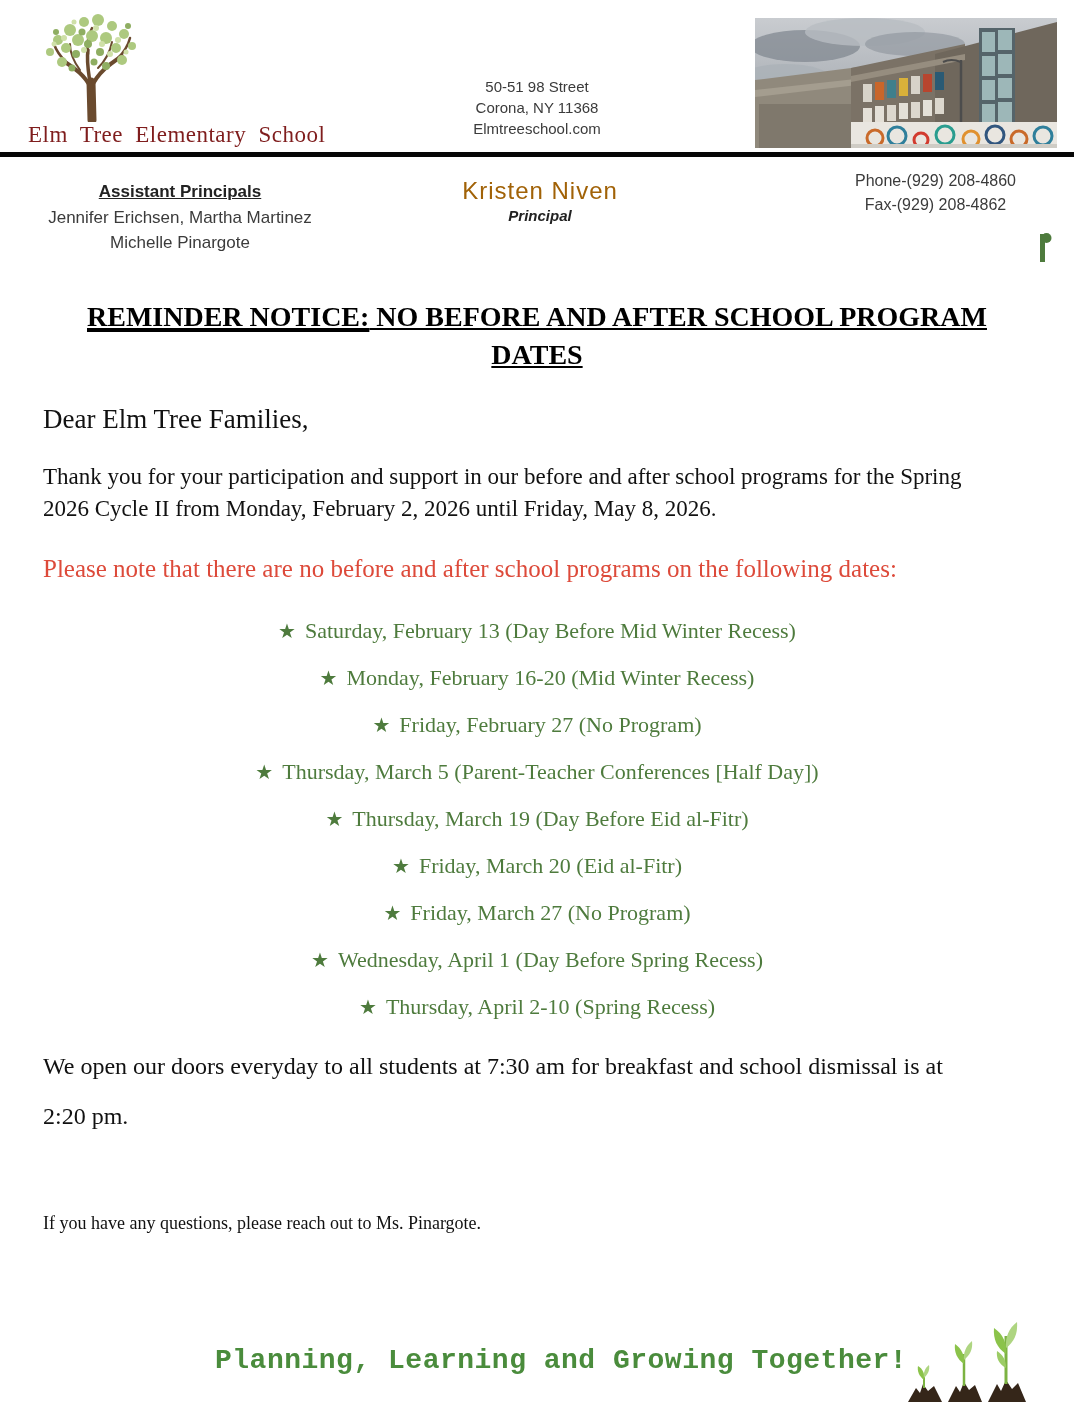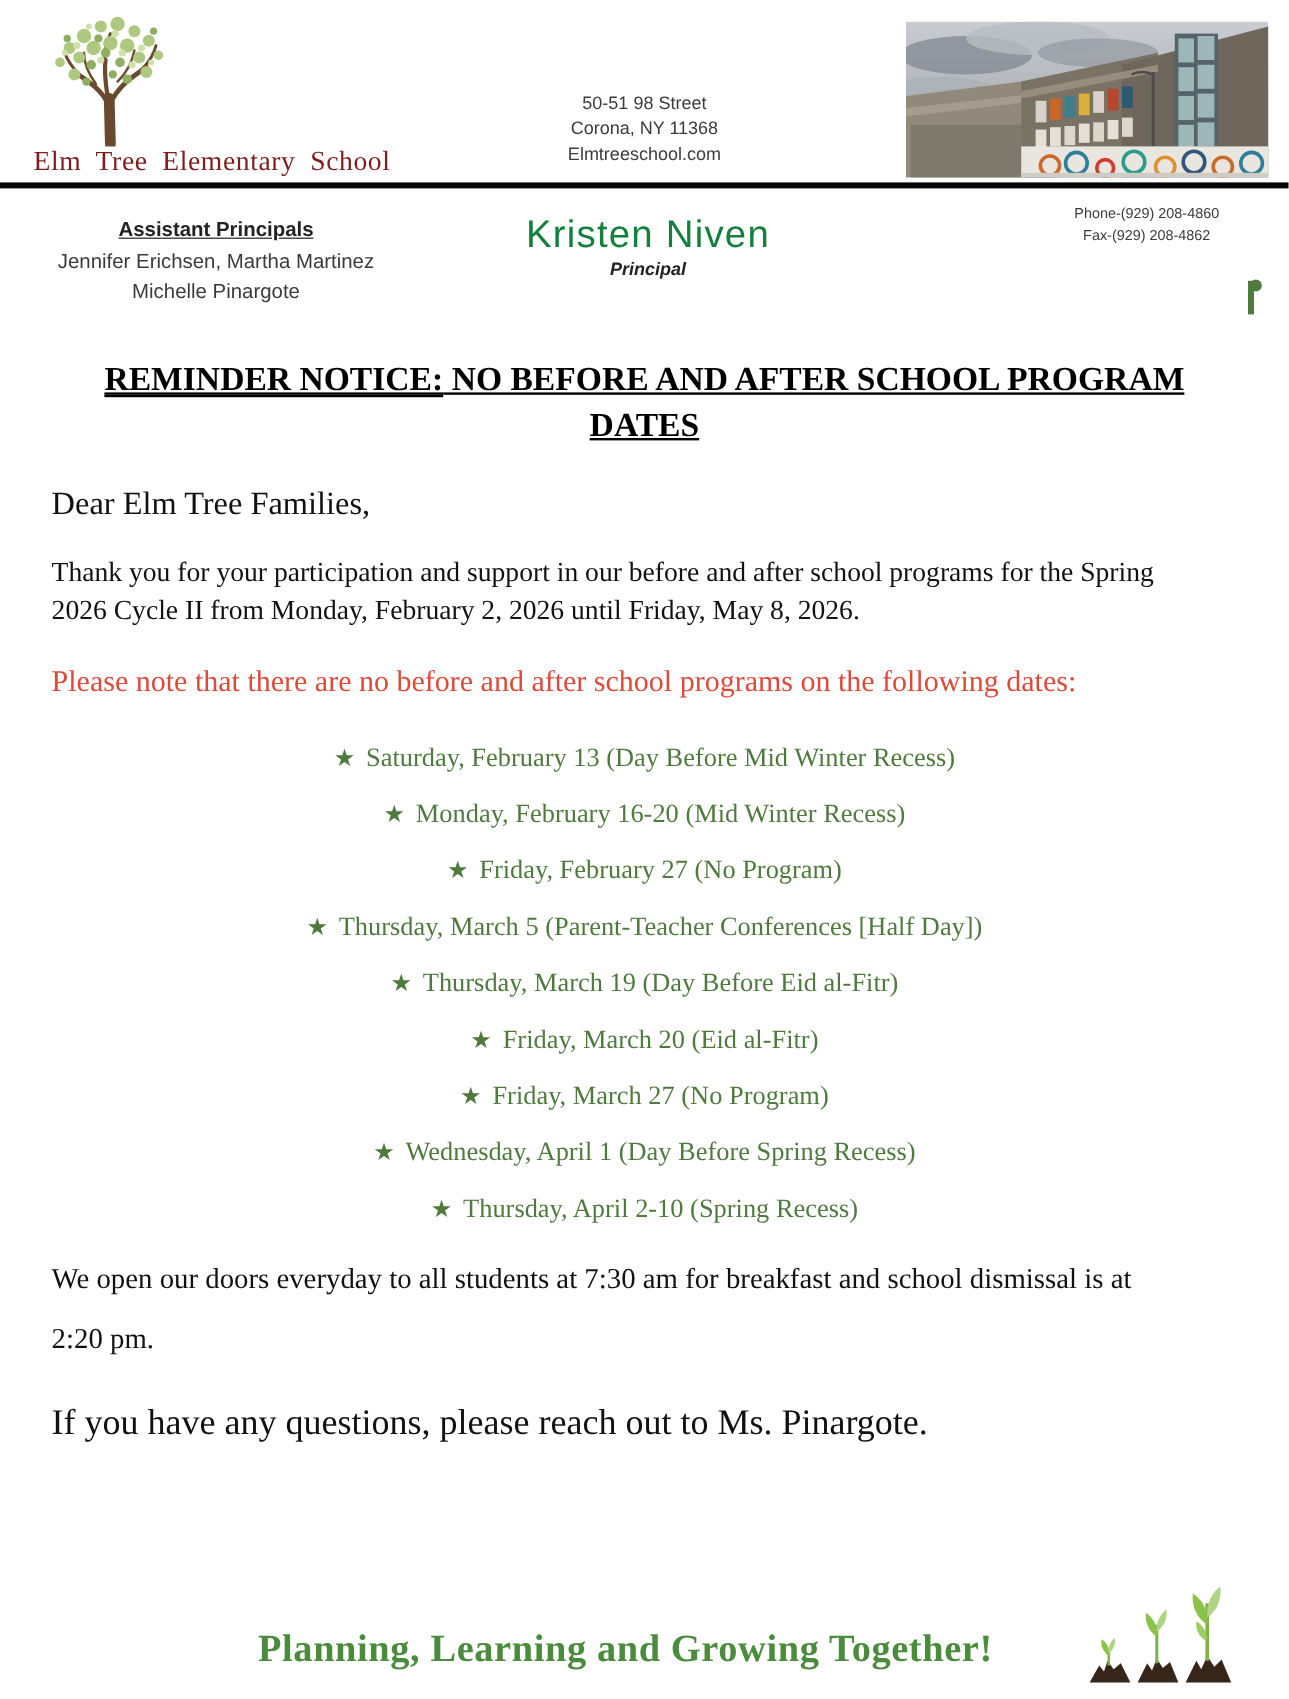--- a/index.html
+++ b/index.html
@@ -37,23 +37,23 @@
 
   .header-rule { height: 5px; background: #060606; width: 100%; }
 
   .header-bottom {
     position: relative; height: 105px;
     font-family: "Liberation Sans", sans-serif; color: #3b3b3b;
   }
   .ap-block { position: absolute; left: 0; top: 22px; width: 360px; text-align: center; font-size: 17px; line-height: 1.5; }
   .ap-heading { font-weight: bold; text-decoration: underline; color: #222; }
   .principal-block { position: absolute; left: 380px; top: 20px; width: 320px; text-align: center; }
-  .principal-name { font-size: 32px; color: #15803d; letter-spacing: 1px; }
+  .principal-name { font-size: 24px; color: #a16207; letter-spacing: 1px; }
   .principal-title { font-size: 15px; font-weight: bold; font-style: italic; color: #222; margin-top: 2px; }
-  .contact-block { position: absolute; right: 58px; top: 12px; text-align: center; font-size: 12px; line-height: 1.5; }
+  .contact-block { position: absolute; right: 58px; top: 12px; text-align: center; font-size: 16px; line-height: 1.5; }
   .flag-glyph { position: absolute; right: 22px; top: 72px; }
 
   
   .letter { padding: 36px 43px 0 43px; }
   .notice-title {
     text-align: center;
     font-size: 28px; font-weight: bold;
     line-height: 1.35;
     color: #000;
     text-decoration: underline;
@@ -66,28 +66,28 @@
   .dates-list { list-style: none; margin-top: 22px; }
   .dates-list li {
     text-align: center;
     font-size: 22px;
     color: #4e7b3d;
     padding: 10.5px 0;
   }
   .dates-list .star { margin-right: 9px; font-size: 20px; }
 
   .hours { margin-top: 10px; font-size: 24px; line-height: 2.1; max-width: 945px; }
-  .questions { margin-top: 28px; font-size: 30px; }
+  .questions { margin-top: 72px; font-size: 18px; }
 
   
   .footer { position: absolute; left: 0; right: 0; bottom: 8px; height: 110px; }
   .slogan {
-    position: absolute; left: 215px; bottom: 16px;
-    font-family: Liberation Serif, serif;
-    font-size: 32px; font-weight: 600;
+    position: absolute; left: 215px; bottom: 32px;
+    font-family: Liberation Mono, monospace;
+    font-size: 28px; font-weight: 600;
     color: #4a8c3c; letter-spacing: 0.5px;
     white-space: nowrap;
   }
   .sprouts-svg { position: absolute; right: 42px; bottom: 2px; }
 </style>
 </head>
 <body>
 
 <div class="page">
 

